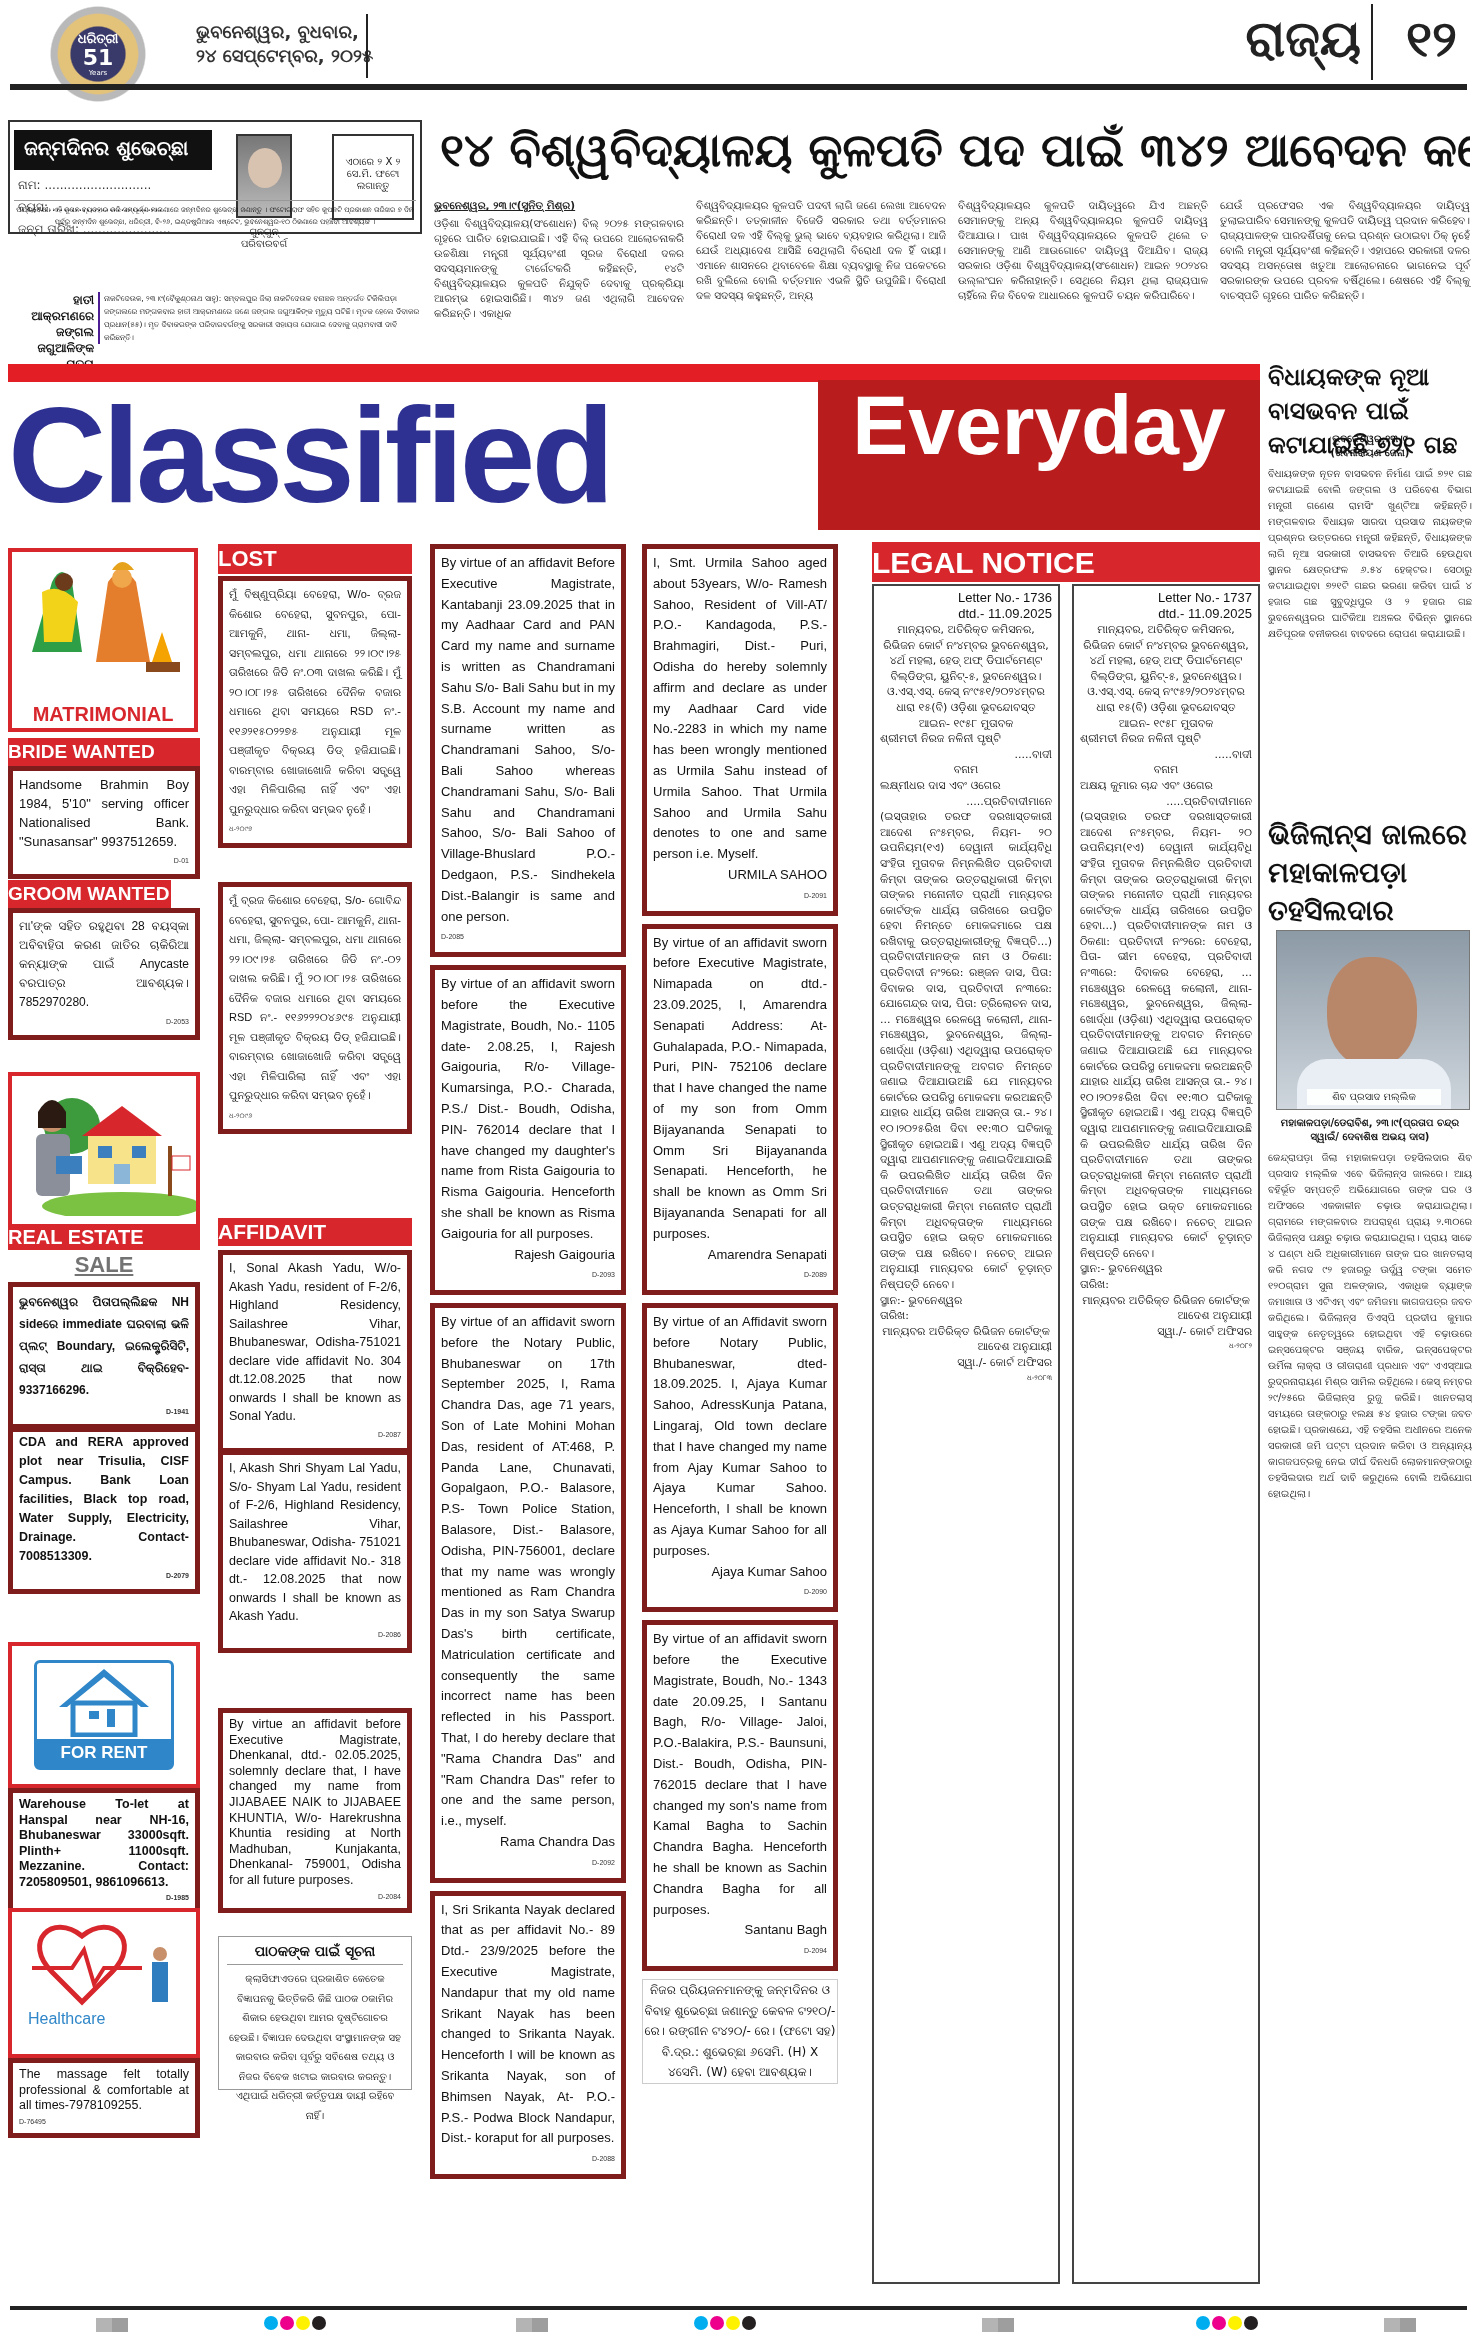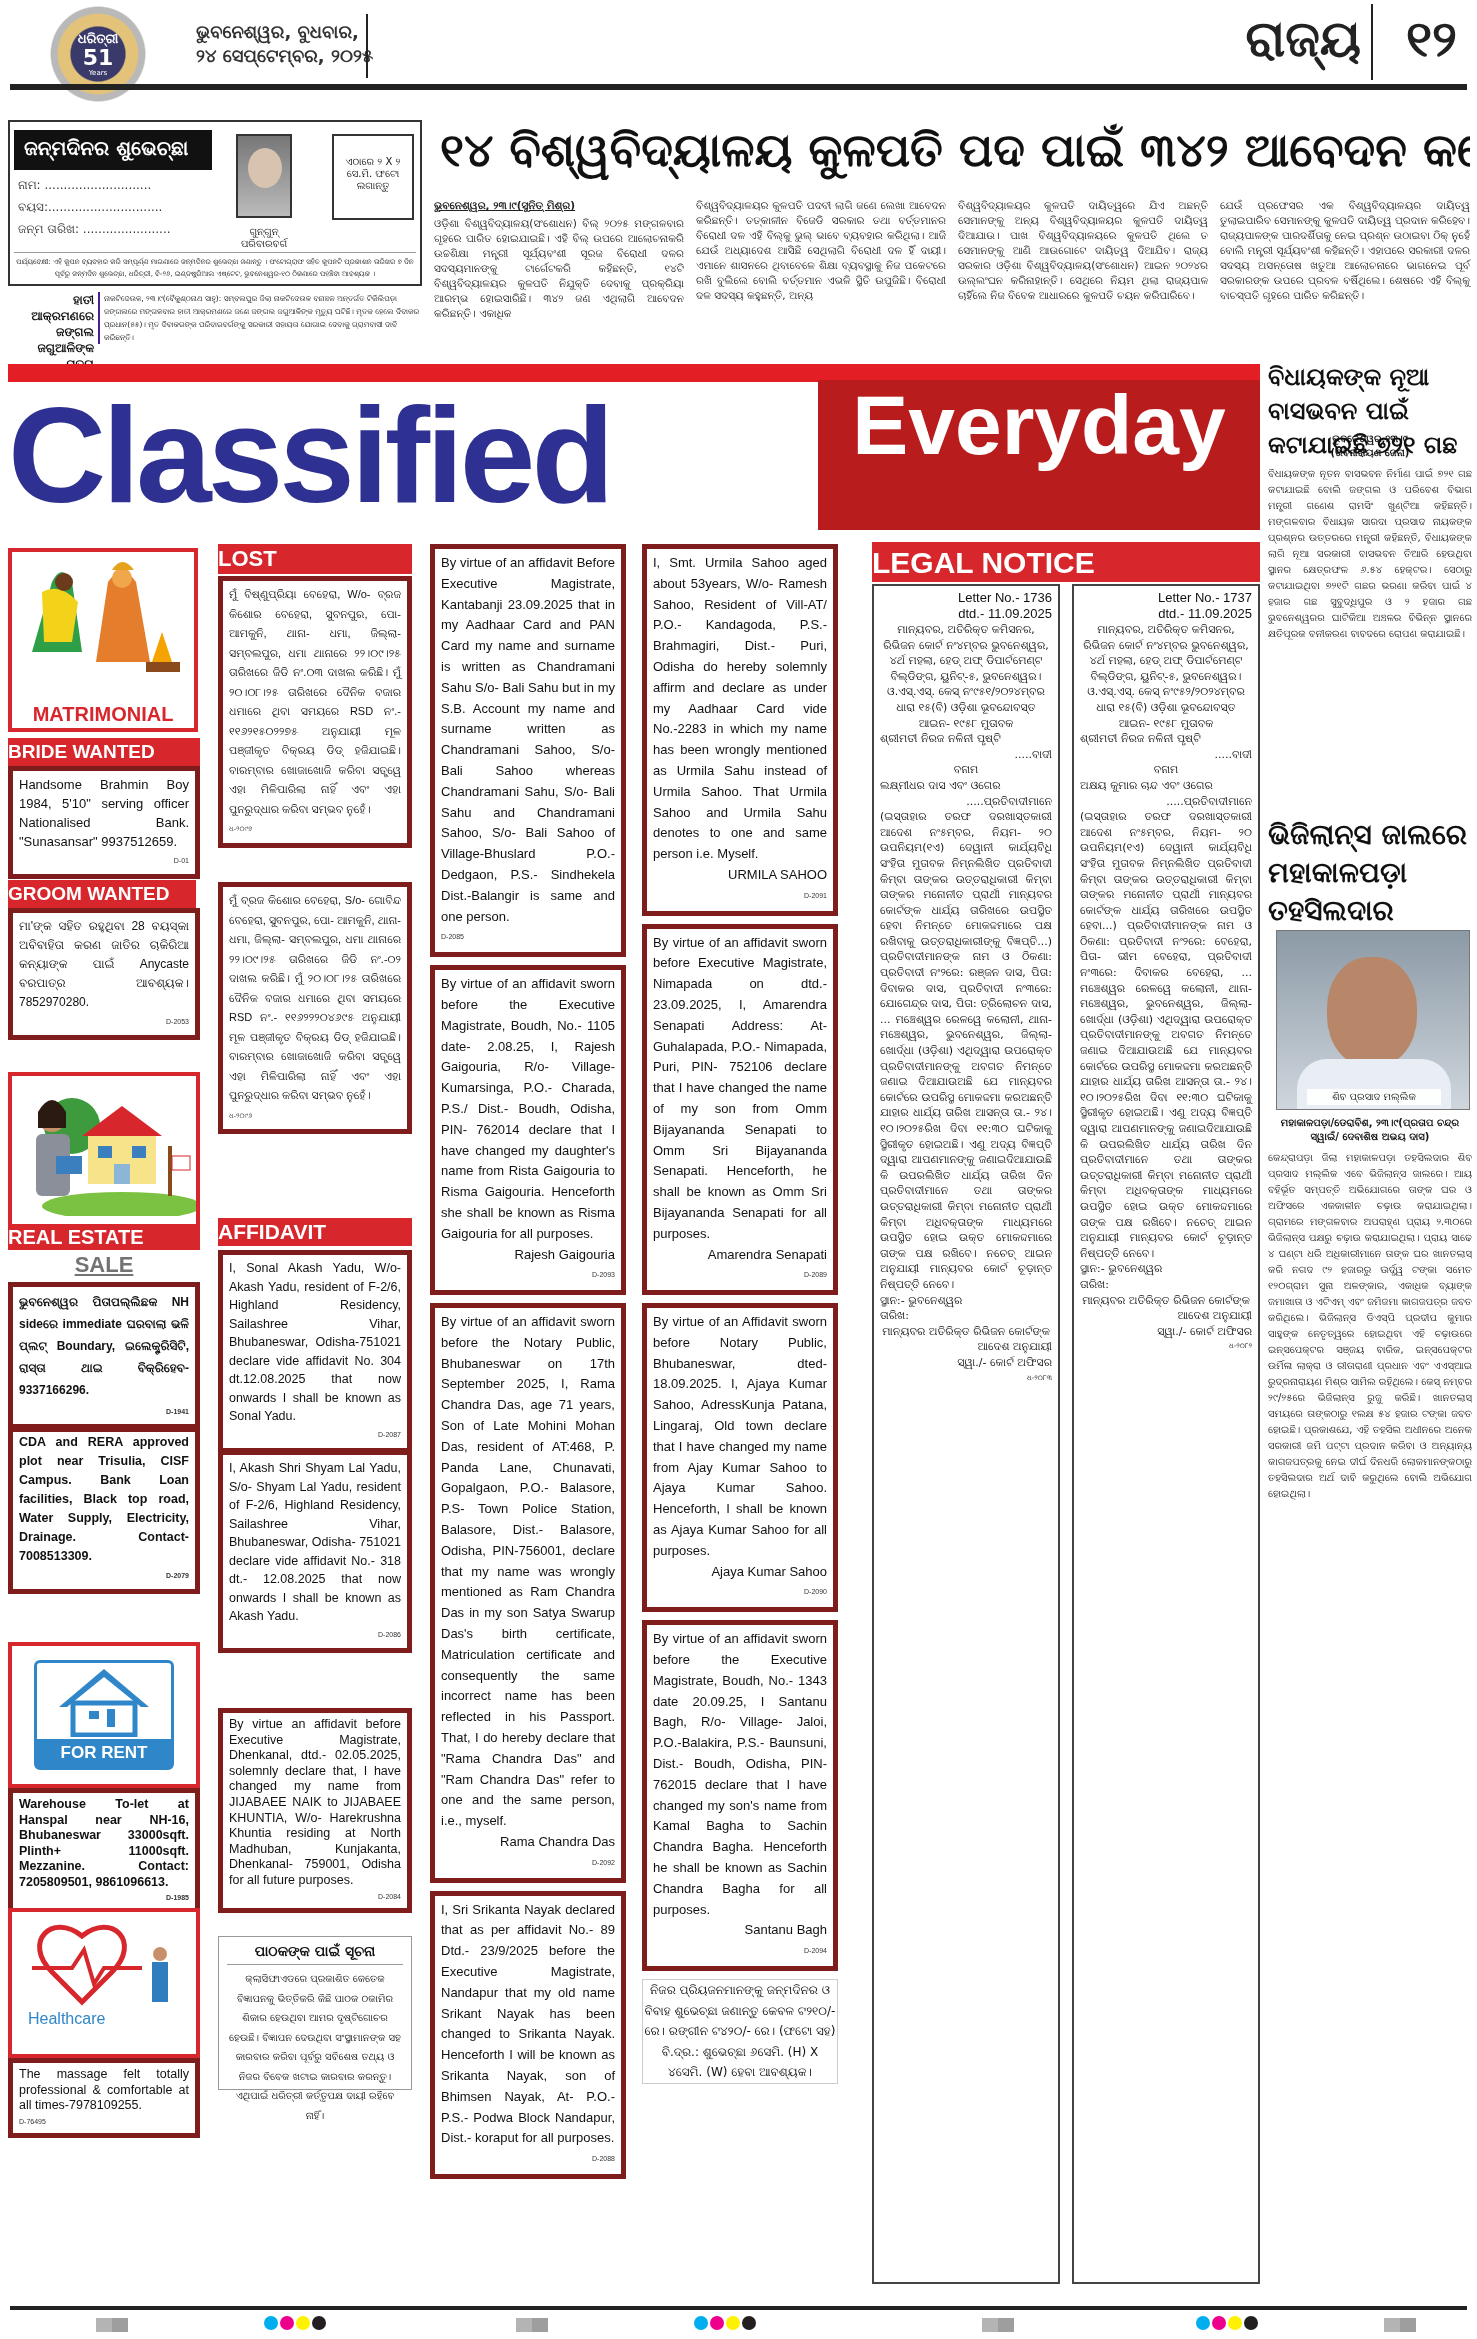--- a/index.html
+++ b/index.html
@@ -9,21 +9,21 @@
   .logo { left: 48px; top: 4px; width: 100px; height: 100px; border-radius: 50%; background: radial-gradient(circle at 50% 50%, #3a3a6a 0 38%, #e3c27a 40% 56%, #b9b9b9 58% 66%, #fff 68%); display:flex; flex-direction:column; align-items:center; justify-content:center; color:#fff; }
   .logo .lname { font-size: 13px; font-weight: bold; }
   .logo .lnum { font-size: 22px; font-weight: bold; line-height: 22px; }
   .logo .lyr { font-size: 7px; }
   .dateline { left: 196px; top: 20px; font-size: 18px; line-height: 24px; font-weight: bold; color:#333; }
   .hdr-divider { left: 366px; top: 14px; width: 2px; height: 64px; background: #222; }
   .section-title { right: 116px; top: 10px; font-size: 50px; color: #222; font-weight: bold; }
   .page-divider { right: 104px; top: 4px; width: 2px; height: 76px; background: #222; }
   .page-num { right: 20px; top: 10px; font-size: 50px; color: #222; font-weight: bold; }
 
-  .bday { left: 8px; top: 120px; width: 414px; height: 166px; border: 2px solid #333; }
+  .bday { left: 8px; top: 120px; width: 414px; height: 114px; border: 2px solid #333; }
   .bday-title { position:absolute; left: 4px; top: 8px; width: 198px; height: 40px; background: #111; color: #fff; font-size: 20px; font-weight: bold; padding: 6px 10px; }
   .bday-field { position:absolute; left: 8px; font-size: 12px; color:#333; }
   .bday-photo { position:absolute; left: 226px; top: 12px; width: 56px; height: 84px; background: linear-gradient(#777,#bbb); border: 2px solid #333; }
   .bday-photo::after { content:""; position:absolute; left: 10px; top: 12px; width: 34px; height: 40px; border-radius: 50%; background:#d8c2b0; }
   .bday-caption { position:absolute; left: 222px; top: 104px; width: 64px; font-size: 10px; text-align: center; }
   .bday-slot { position:absolute; left: 322px; top: 12px; width: 82px; height: 86px; border: 2px solid #333; font-size: 10px; text-align:center; padding-top: 20px; }
   .bday-note { position:absolute; left: 4px; right: 4px; bottom: 4px; border-top: 1px solid #999; font-size: 7px; text-align:center; padding-top: 3px; line-height: 12px; }
 
   .elephant-head { left: 8px; top: 292px; width: 86px; font-size: 12px; font-weight: bold; text-align: right; line-height: 16px; }
   .elephant-body { left: 98px; top: 292px; width: 328px; border-left: 2px solid #4c1d95; padding-left: 4px; font-size: 7.5px; line-height: 13px; }
@@ -146,21 +146,21 @@
   </svg>
   <div style="position:absolute;left:0;right:0;bottom:2px;text-align:center;color:#d7262c;font-family:'Liberation Sans',sans-serif;font-weight:bold;font-size:20px">MATRIMONIAL</div>
 </div>
 
 <div class="abs cat-head" style="left:8px;top:738px;width:192px;height:28px;font-size:19px;line-height:28px">BRIDE WANTED</div>
 <div class="abs ad" style="left:8px;top:766px;width:192px;font-size:13px;line-height:19px">
   <div>Handsome Brahmin Boy 1984, 5'10" serving officer Nationalised Bank. "Sunasansar" 9937512659.</div>
   <div class="code">D-01</div>
 </div>
 
-<div class="abs cat-head" style="left:8px;top:880px;width:188px;height:28px;font-size:19px;line-height:28px">GROOM WANTED</div>
+<div class="abs cat-head" style="left:8px;top:880px;width:163px;height:28px;font-size:19px;line-height:28px">GROOM WANTED</div>
 <div class="abs ad" style="left:8px;top:908px;width:192px;font-size:12px;line-height:19px">
   <div>ମା'ଙ୍କ ସହିତ ରହୁଥିବା 28 ବୟସ୍କା ଅବିବାହିତା କରଣ ଜାତିର ଚାକିରିଆ କନ୍ୟାଙ୍କ ପାଇଁ Anycaste ବରପାତ୍ର ଆବଶ୍ୟକ। 7852970280.</div>
   <div class="code">D-2053</div>
 </div>
 
 <div class="img-box" style="left:8px;top:1072px;width:192px;height:176px">
   <svg width="184" height="140" viewBox="0 0 184 140">
     <ellipse cx="110" cy="130" rx="80" ry="14" fill="#7cc242"></ellipse>
     <circle cx="60" cy="50" r="28" fill="#3d9b3d"></circle>
     <polygon points="70,60 110,30 150,60" fill="#d7262c"></polygon>

